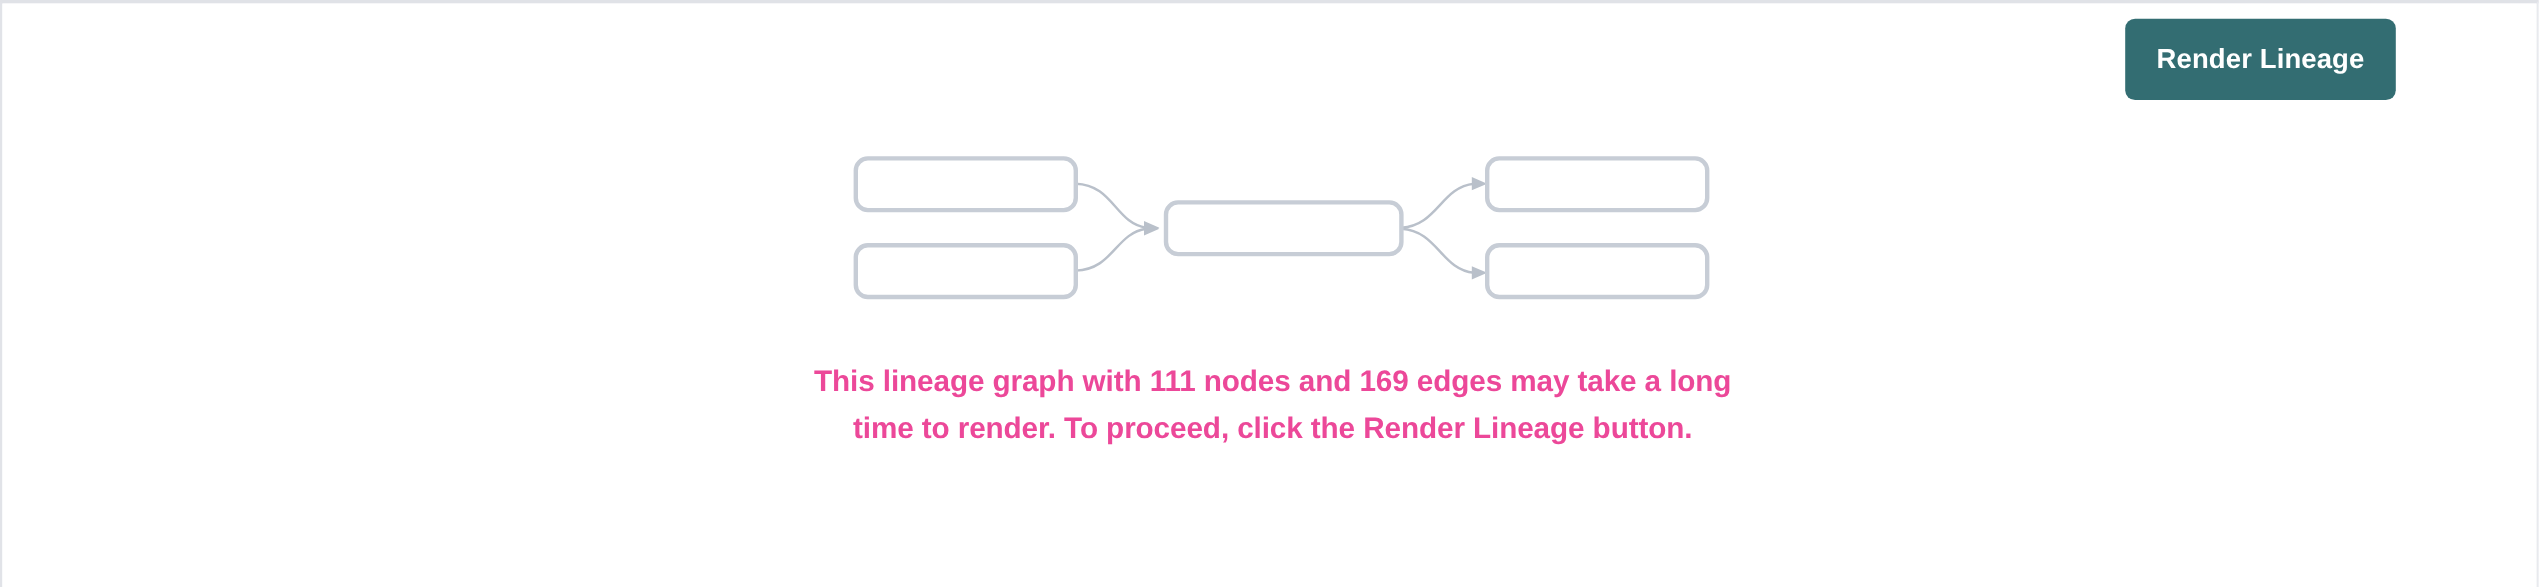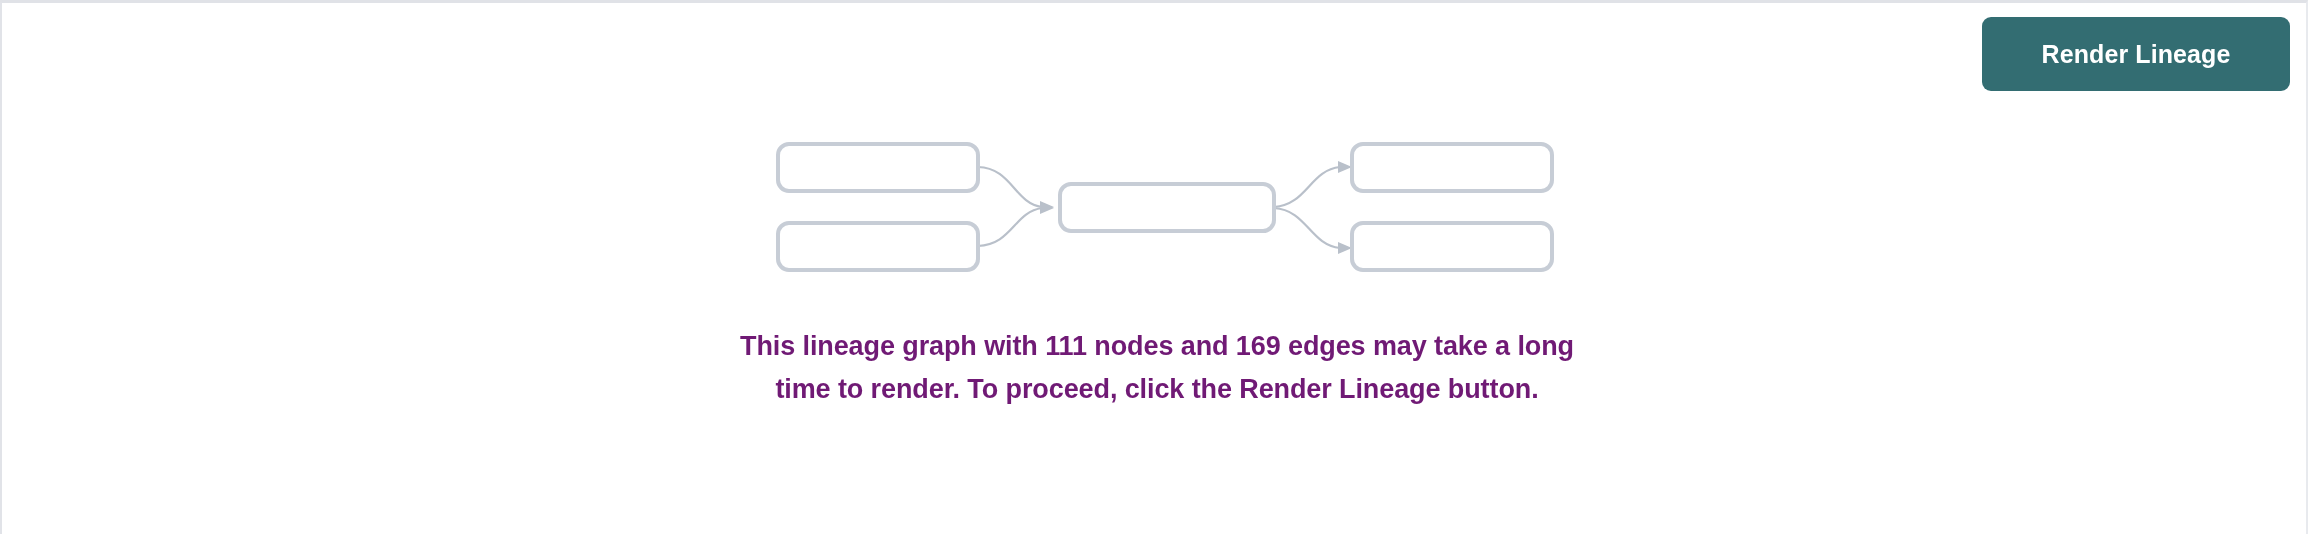--- a/index.html
+++ b/index.html
@@ -18,23 +18,23 @@
     height: 534px;
     background: #ffffff;
     border-left: 2px solid #e1e3e8;
     border-top: 3px solid #e0e2e7;
     border-right: 2px solid #e8eaee;
   }
 
   
   #render-lineage-button {
     position: absolute;
-    left: 1980px;
+    left: 1930px;
     top: 14px;
-    width: 308px;
+    width: 246px;
     height: 74px;
     background: #336D72;
     border: none;
     border-radius: 9px;
     color: #ffffff;
     font-family: "Liberation Sans", sans-serif;
     font-size: 25px;
     font-weight: bold;
     letter-spacing: 0.1px;
     cursor: pointer;
@@ -78,21 +78,21 @@
     fill: #b9c0ca;
   }
 
   
   #lineage-warning-message {
     position: absolute;
     left: 735px;
     top: 322px;
     width: 840px;
     text-align: center;
-    color: #701a75;
+    color: #ec4899;
     font-family: "Liberation Sans", sans-serif;
     font-size: 27px;
     font-weight: bold;
     line-height: 43px;
     letter-spacing: -0.1px;
   }
 </style>
 </head>
 <body>
 

